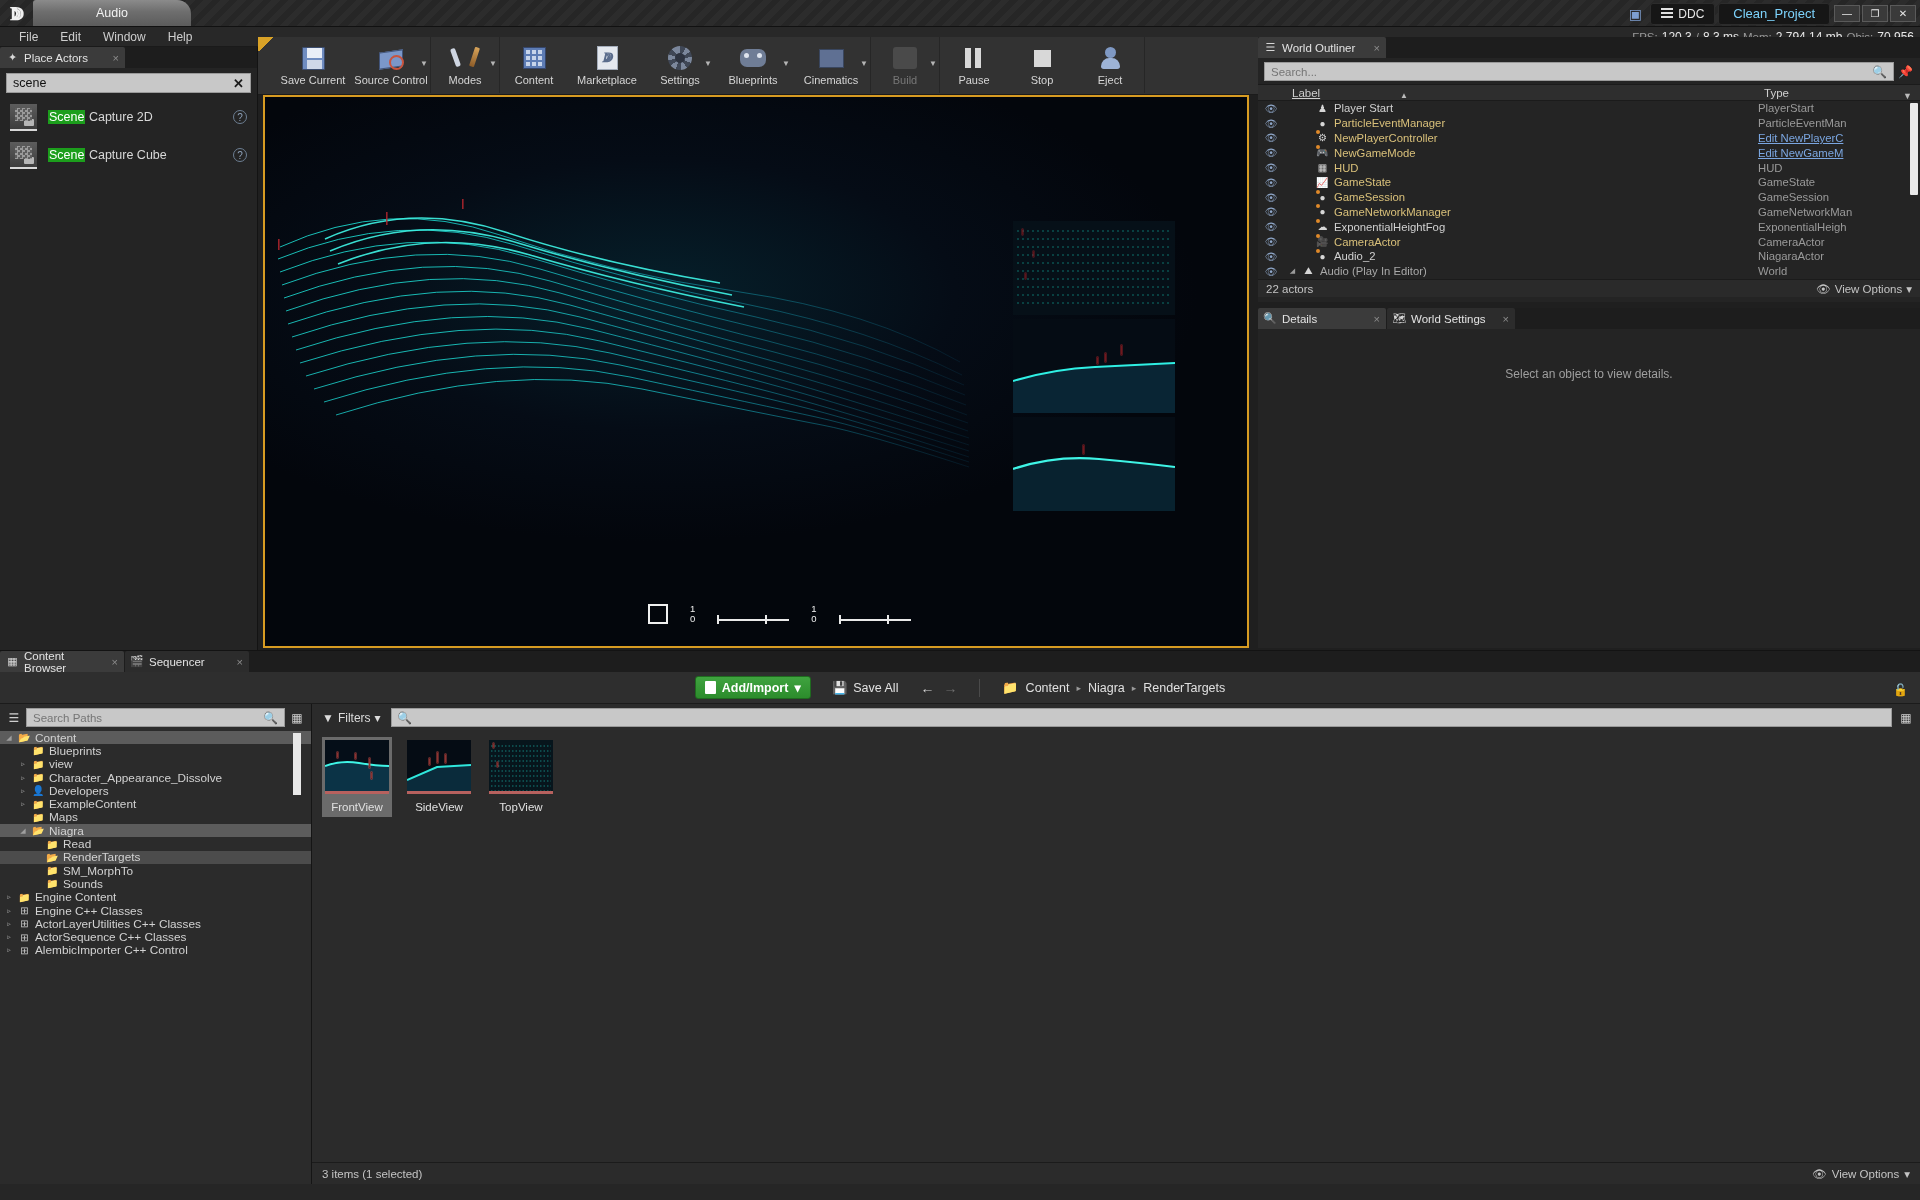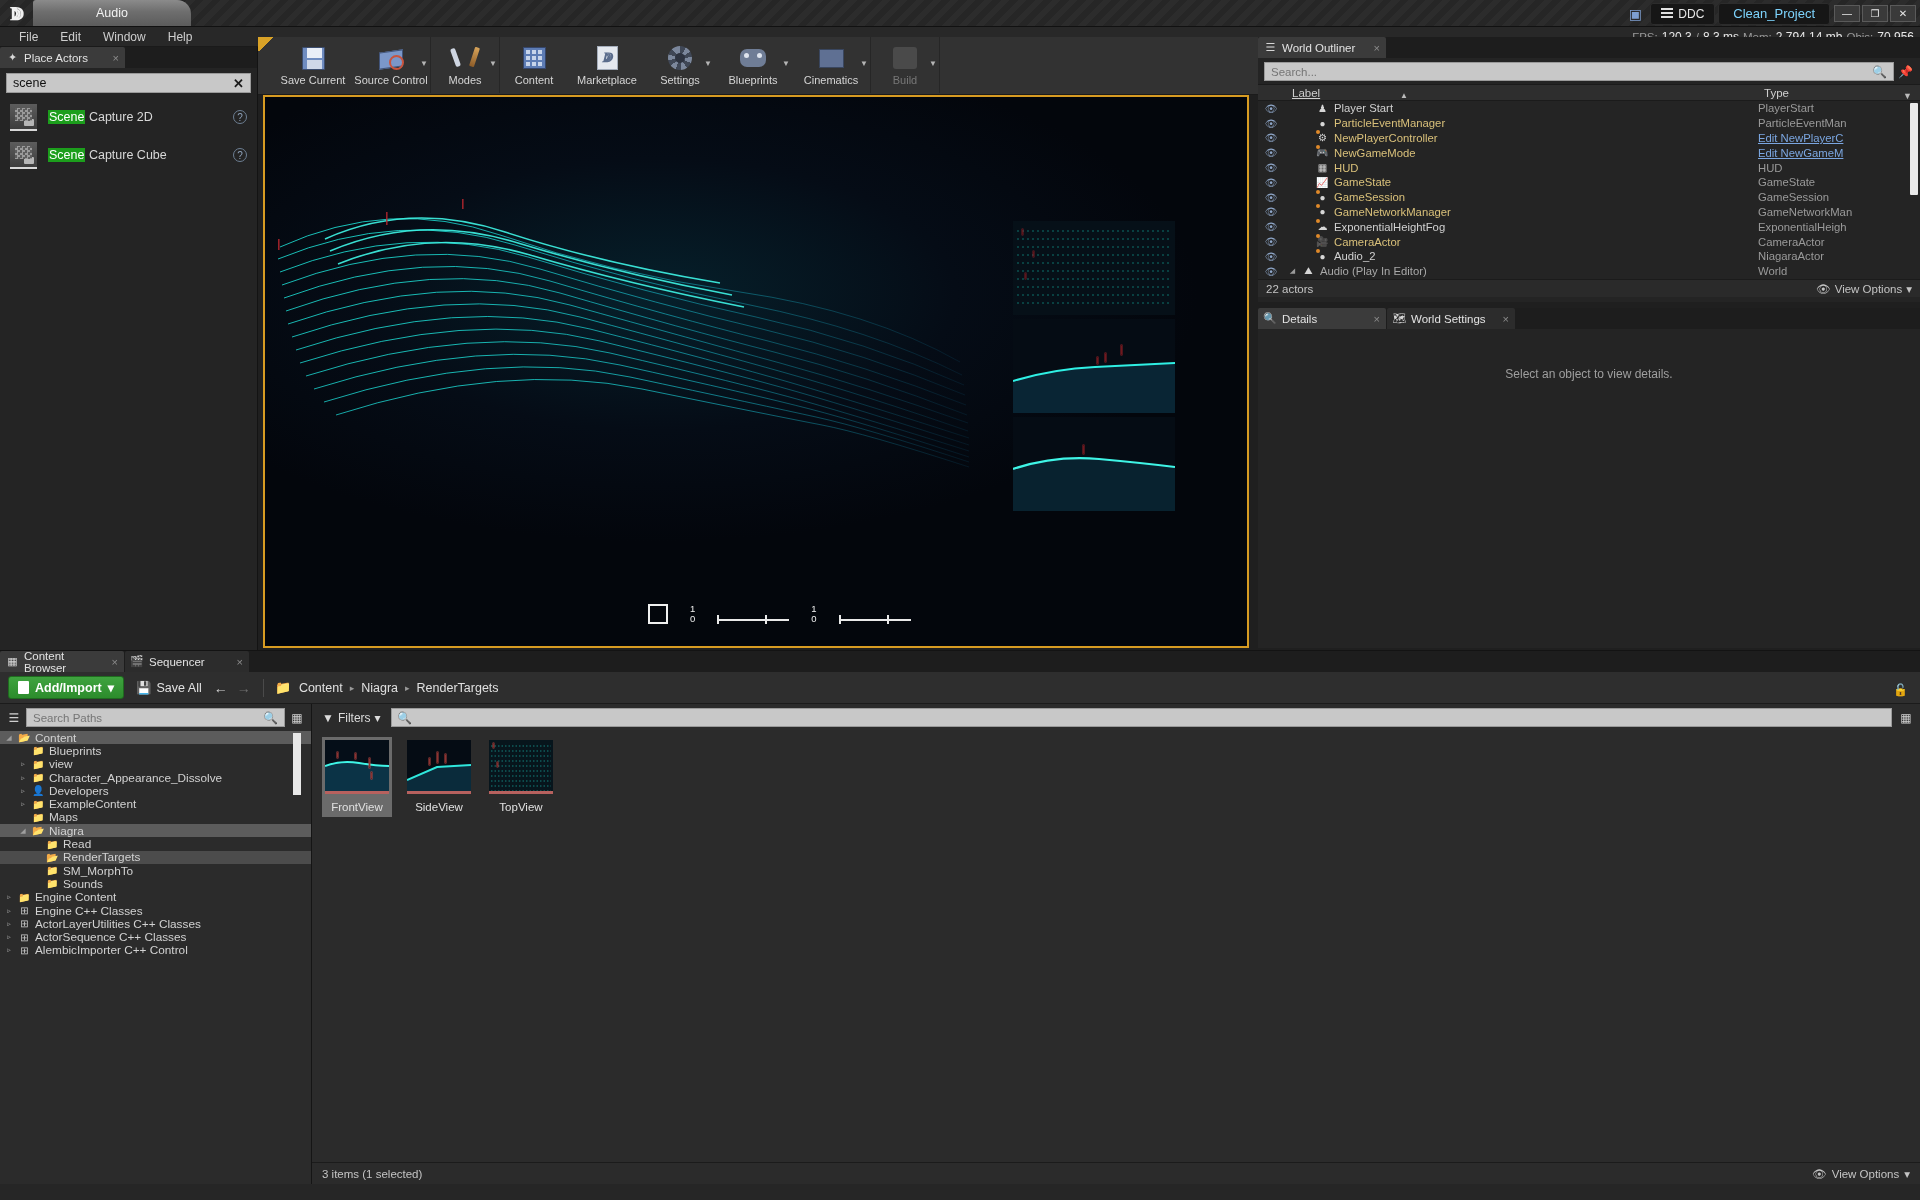--- a/index.html
+++ b/index.html
@@ -249,22 +249,22 @@
 
   
   .cb { position: absolute; left: 0; top: 650px; width: 1920px; height: 550px; background: #262626;
     border-top: 1px solid #131313; }
   .cb-tabstrip { height: 21px; background: #1d1d1d; display:flex; gap:1px; }
   .cb-tab { width: 124px; height:21px; background:#3b3b3b; display:flex; align-items:center;
     padding:0 6px; gap:5px; border-radius:2px 2px 0 0; }
   .cb-tab.inactive { background:#2c2c2c; }
   .cb-tab .lbl { font-size:11.5px; color:#e2e2e2; flex:1; }
   .cb-tab .x { font-size:11px; color:#8d8d8d; }
-  .cb-toolbar { height: 32px; display:flex; align-items:center; padding:0 8px; gap:12px;
-    background:#2e2e2e; border-bottom:1px solid #1b1b1b; }
+  .cb-toolbar { height: 32px; display:flex; align-items:center; padding:0 8px; gap:22px;
+    background:#2e2e2e; border-bottom:1px solid #1b1b1b;justify-content:center; }
   .addimport { height:23px; padding:0 9px; background:linear-gradient(180deg,#3fa33f,#2c8c2c);
     border:1px solid #1f6b1f; border-radius:3px; display:flex;align-items:center;gap:6px;
     font-size:12.5px;color:#fff;font-weight:bold; }
   .addimport .pg { width:11px;height:13px;background:#fff;border-radius:1px; }
   .saveall { display:flex;align-items:center;gap:5px;font-size:12.5px;color:#e2e2e2; }
   .navarrows { display:flex;gap:9px;font-size:14px; }
   .navarrows .a1 { color:#d6d6d6; }
   .navarrows .a2 { color:#6f6f6f; }
   .sep { width:1px;height:18px;background:#4a4a4a; }
   .crumbs { display:flex;align-items:center;gap:7px;font-size:12.5px;color:#e0e0e0; }
@@ -452,20 +452,43 @@
         <span class="caret">▼</span>
       </div>
     </div>
     <div class="tbgroup">
       <div class="tbbtn dim">
         <span class="tbico">
             <i class="ic-build"></i>
           </span>
         <span class="cap">Build</span>
         <span class="caret">▼</span>
+      </div>
+    </div>
+    <div class="tbgroup">
+      <div class="tbbtn">
+        <span class="tbico">
+            <i class="ic-pause">
+              <i></i>
+              <i></i>
+            </i>
+          </span>
+        <span class="cap">Pause</span>
+      </div>
+      <div class="tbbtn">
+        <span class="tbico">
+            <i class="ic-stop"></i>
+          </span>
+        <span class="cap">Stop</span>
+      </div>
+      <div class="tbbtn">
+        <span class="tbico">
+            <i class="ic-eject"></i>
+          </span>
+        <span class="cap">Eject</span>
       </div>
     </div>
   </div>
 
   <div class="viewport">
     <div class="vp-canvas">
       <svg class="wave" viewBox="0 0 700 290" preserveAspectRatio="none">
         <defs>
           <linearGradient id="cy" x1="0" y1="0" x2="1" y2="1">
             <stop offset="0" stop-color="#1ef2e0" stop-opacity="0.95"></stop>

